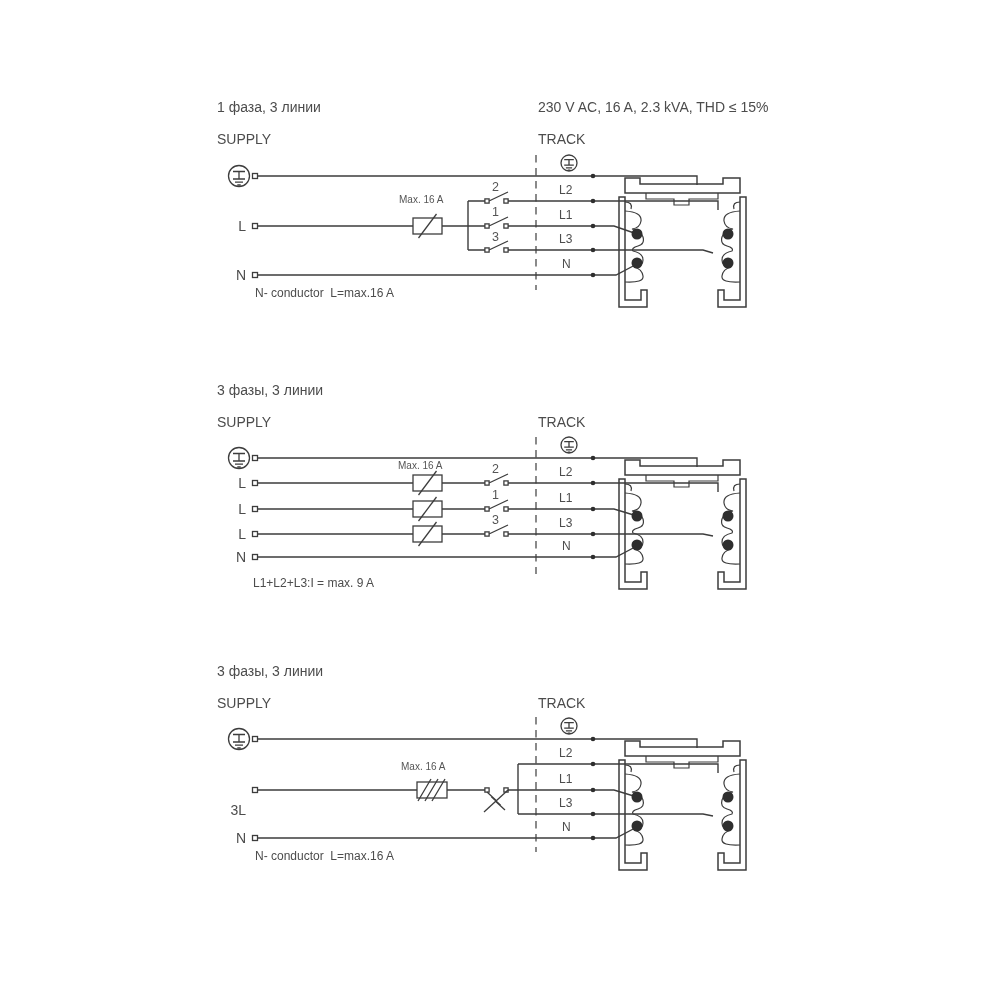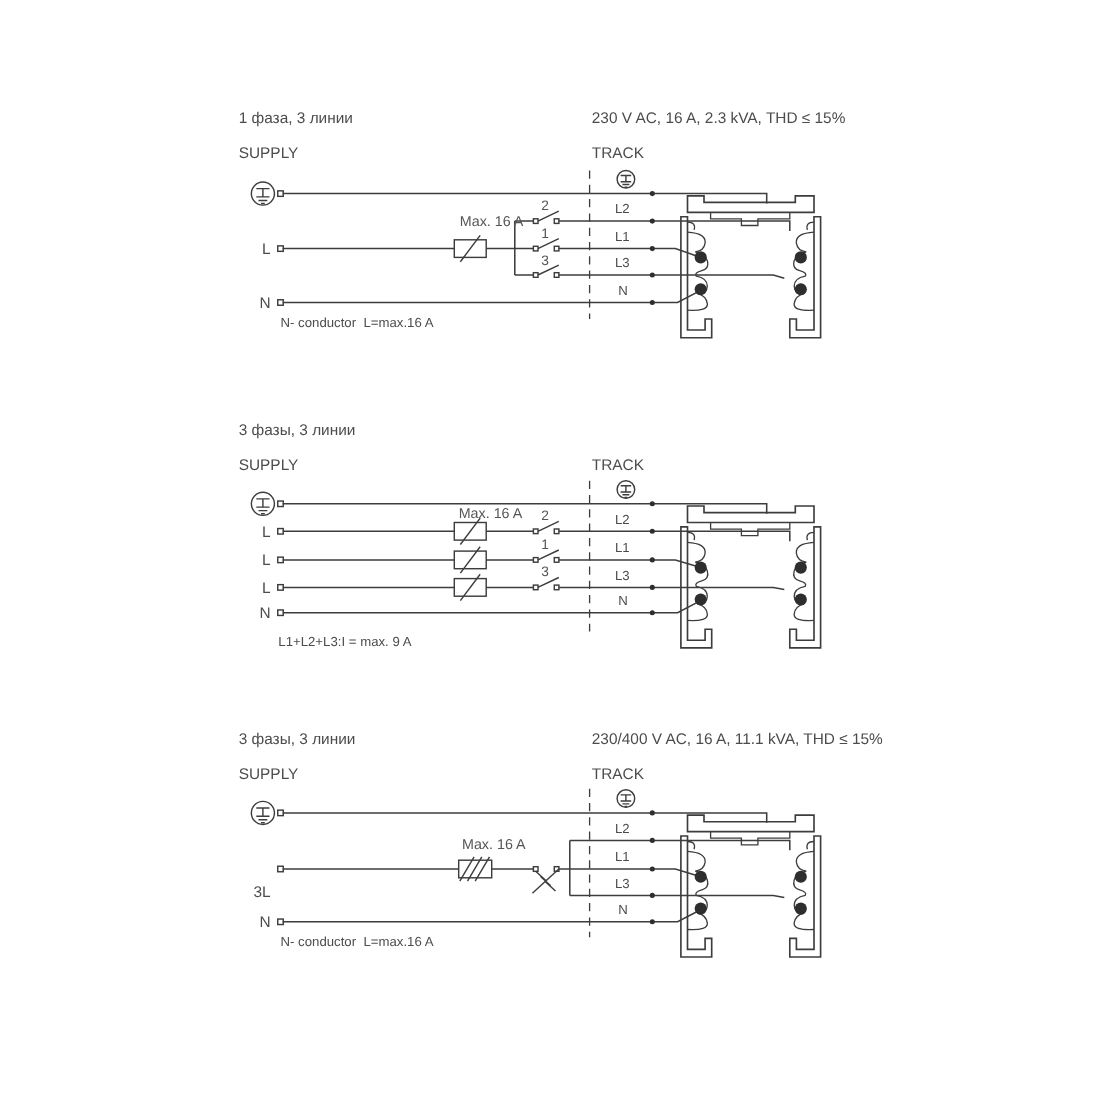--- a/index.html
+++ b/index.html
@@ -3,21 +3,21 @@
 <meta charset="utf-8">
 <style>
   html,body{margin:0;padding:0;background:#fff;}
   .page{position:relative;width:1000px;height:1000px;background:#ffffff;
         font-family:"Liberation Sans",sans-serif;overflow:hidden;text-decoration:underline;}
   .gfx{position:absolute;left:0;top:0;}
   .t{position:absolute;white-space:pre;color:#4c4c4c;line-height:1.1;}
   .f14{font-size:14px;}
   .f13{font-size:12px;}
   .f12{font-size:12.5px;color:#555;}
-  .f11{font-size:13px;color:#555;margin-left:19px;}
+  .f11{font-size:10px;color:#555;}
   .ra{width:44px;text-align:right;}
   
   .w{stroke:#3d3d3d;stroke-width:1.4;fill:none;}
   .sym{stroke:#3d3d3d;stroke-width:1.3;fill:none;}
   .tp{stroke:#3d3d3d;stroke-width:1.5;fill:none;}
   .tin{stroke:#3d3d3d;stroke-width:1.2;fill:none;}
   .dash{stroke:#3d3d3d;stroke-width:1.2;fill:none;stroke-dasharray:7.5 5.5;}
   .dot{fill:#2e2e2e;stroke:none;}
 </style>
 </head>
@@ -192,21 +192,20 @@
 <div class="t f13" style="left:253px;top:577px">L1+L2+L3:I = max. 9 A</div>
 <div class="t f12" style="left:492px;top:463px">2</div>
 <div class="t f12" style="left:492px;top:489px">1</div>
 <div class="t f12" style="left:492px;top:514px">3</div>
 <div class="t f13" style="left:559px;top:466px">L2</div>
 <div class="t f13" style="left:559px;top:492px">L1</div>
 <div class="t f13" style="left:559px;top:517px">L3</div>
 <div class="t f13" style="left:562px;top:540px">N</div>
 
 <div class="t f14" style="left:217px;top:664px">3 фазы, 3 линии</div>
-<div class="t f14" style="left:538px;top:664px">230/400 V AC, 16 A, 11.1 kVA, THD ≤ 15%</div>
 <div class="t f14" style="left:217px;top:696px">SUPPLY</div>
 <div class="t f14" style="left:538px;top:696px">TRACK</div>
 <div class="t f11" style="left:401px;top:761px">Max. 16 A</div>
 <div class="t f14 ra" style="left:202px;top:803px">3L</div>
 <div class="t f14 ra" style="left:202px;top:831px">N</div>
 <div class="t f13" style="left:255px;top:850px">N- conductor  L=max.16 A</div>
 <div class="t f13" style="left:559px;top:747px">L2</div>
 <div class="t f13" style="left:559px;top:773px">L1</div>
 <div class="t f13" style="left:559px;top:797px">L3</div>
 <div class="t f13" style="left:562px;top:821px">N</div>

